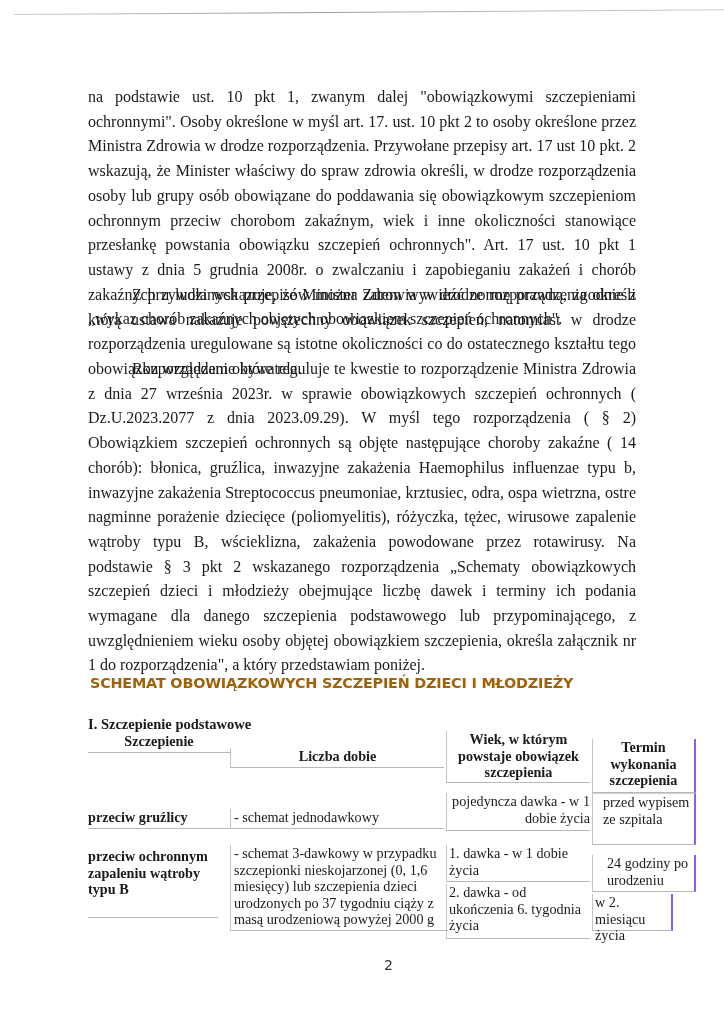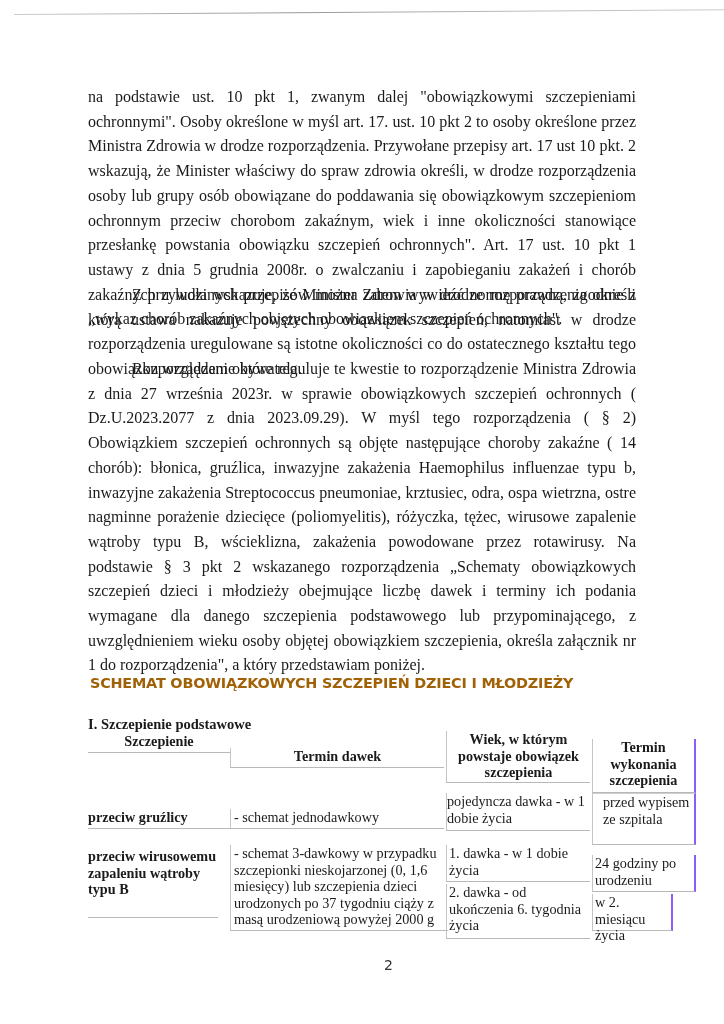--- a/index.html
+++ b/index.html
@@ -41,30 +41,30 @@
 <div class="text" id="p3">
   <p class="p indent">Rozporządzanie które reguluje te kwestie to rozporządzenie Ministra Zdrowia z dnia 27 września 2023r. w sprawie obowiązkowych szczepień ochronnych ( Dz.U.2023.2077 z dnia 2023.09.29). W myśl tego rozporządzenia ( § 2) Obowiązkiem szczepień ochronnych są objęte następujące choroby zakaźne ( 14 chorób): błonica, gruźlica, inwazyjne zakażenia Haemophilus influenzae typu b, inwazyjne zakażenia Streptococcus pneumoniae, krztusiec, odra, ospa wietrzna, ostre nagminne porażenie dziecięce (poliomyelitis), różyczka, tężec, wirusowe zapalenie wątroby typu B, wścieklizna, zakażenia powodowane przez rotawirusy. Na podstawie § 3 pkt 2 wskazanego rozporządzenia „Schematy obowiązkowych szczepień dzieci i młodzieży obejmujące liczbę dawek i terminy ich podania wymagane dla danego szczepienia podstawowego lub przypominającego, z uwzględnieniem wieku osoby objętej obowiązkiem szczepienia, określa załącznik nr 1 do rozporządzenia", a który przedstawiam poniżej.</p>
 </div>
 
 <div class="heading">SCHEMAT OBOWIĄZKOWYCH SZCZEPIEŃ DZIECI I MŁODZIEŻY</div>
 <div class="subheading">I. Szczepienie podstawowe</div>
 
 <div class="table">
 
   <div class="cell hdr b-bottom" style="left:0; top:2px; width:142px; height:20px;">Szczepienie</div>
-  <div class="cell hdr b-bottom b-left" style="left:142px; top:17px; width:214px; height:20px;">Termin dawek</div>
+  <div class="cell hdr b-bottom b-left" style="left:142px; top:17px; width:214px; height:20px;">Liczba dobie</div>
   <div class="cell hdr b-bottom b-left" style="left:358px; top:0; width:144px; height:52px; padding:0 2px;">Wiek, w którym powstaje obowiązek szczepienia</div>
   <div class="cell hdr b-bottom b-left b-right" style="left:504px; top:-2px; width:104px; height:54px; padding:0 4px;">Termin wykonania szczepienia</div>
 
   <div class="cell bold b-bottom" style="left:0; top:78px; width:142px; height:20px;">przeciw gruźlicy</div>
   <div class="cell b-bottom b-left" style="left:142px; top:78px; width:214px; height:20px; padding-left:3px;">- schemat jednodawkowy</div>
-  <div class="cell b-bottom b-left" style="left:358px; top:62px; width:144px; height:38px;">pojedyncza dawka - w 1 dobie życia</div>
+  <div class="cell b-bottom b-left" style="left:358px; top:62px; width:144px; height:38px;text-align:right;">pojedyncza dawka - w 1 dobie życia</div>
   <div class="cell b-bottom b-left b-right b-top" style="left:504px; top:52px; width:104px; height:52px; padding-left:10px;">przed wypisem ze szpitala</div>
 
-  <div class="cell bold b-bottom" style="left:0; top:117px; width:130px; height:70px;">przeciw wirusowemu zapaleniu wątroby typu B</div>
+  <div class="cell bold b-bottom" style="left:0; top:117px; width:130px; height:70px;">przeciw ochronnym zapaleniu wątroby typu B</div>
   <div class="cell b-bottom b-left" style="left:142px; top:114px; width:218px; height:86px; padding-left:3px;">- schemat 3-dawkowy w przypadku szczepionki nieskojarzonej (0, 1,6 miesięcy) lub szczepienia dzieci urodzonych po 37 tygodniu ciąży z masą urodzeniową powyżej 2000 g</div>
   <div class="cell b-bottom b-left" style="left:358px; top:114px; width:144px; height:37px; padding-left:2px;">1. dawka - w 1 dobie życia</div>
   <div class="cell b-bottom b-left" style="left:358px; top:153px; width:144px; height:55px; padding-left:2px;">2. dawka - od ukończenia 6. tygodnia życia</div>
-  <div class="cell b-bottom b-left b-right" style="left:504px; top:114px; width:104px; height:37px; padding-left:2px;">24 godziny po urodzeniu</div>
+  <div class="cell b-bottom b-left b-right" style="left:504px; top:114px; width:104px; height:37px; padding-left:14px;">24 godziny po urodzeniu</div>
   <div class="cell b-bottom b-left b-right" style="left:504px; top:153px; width:81px; height:37px; padding-left:2px;">w 2. miesiącu życia</div>
 </div>
 
 <div class="page-num">2</div>
 
 </body></html>

